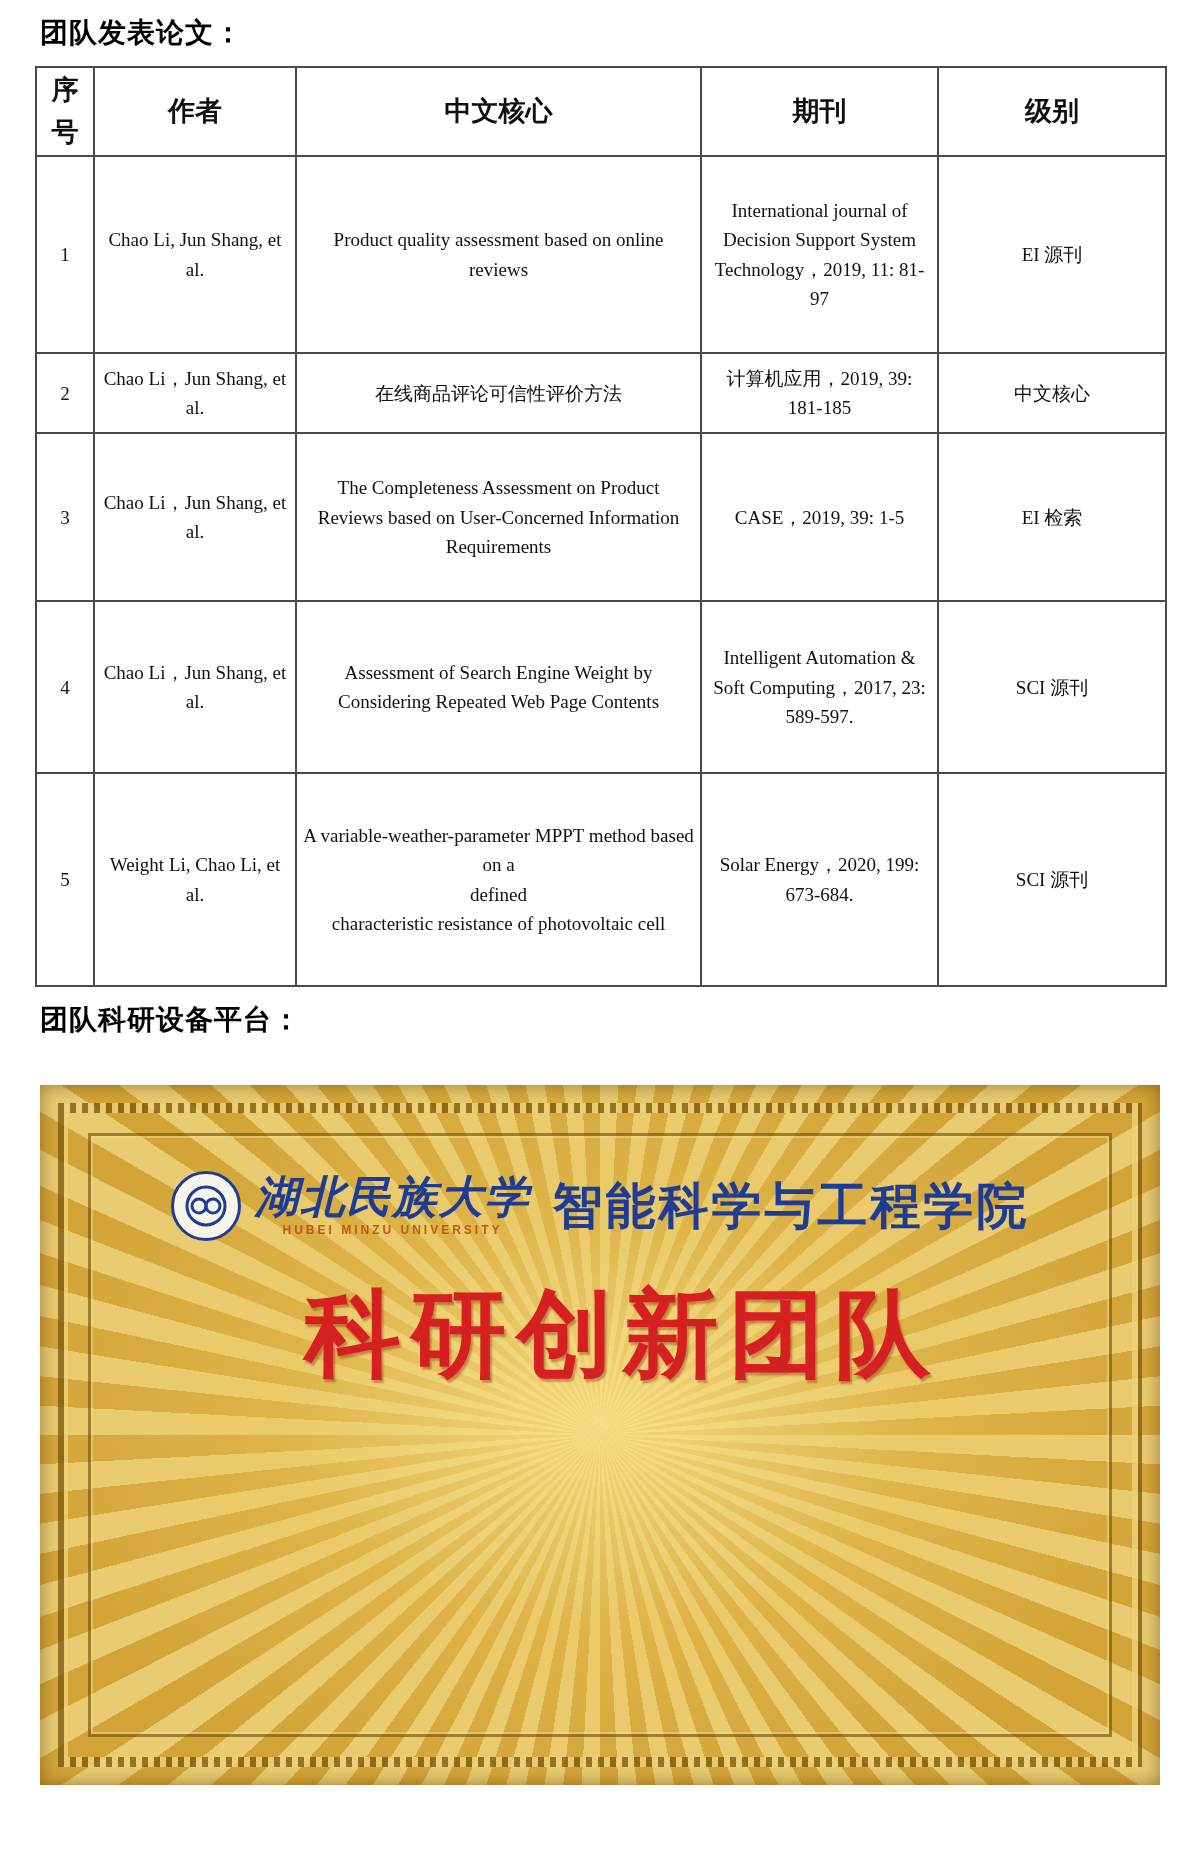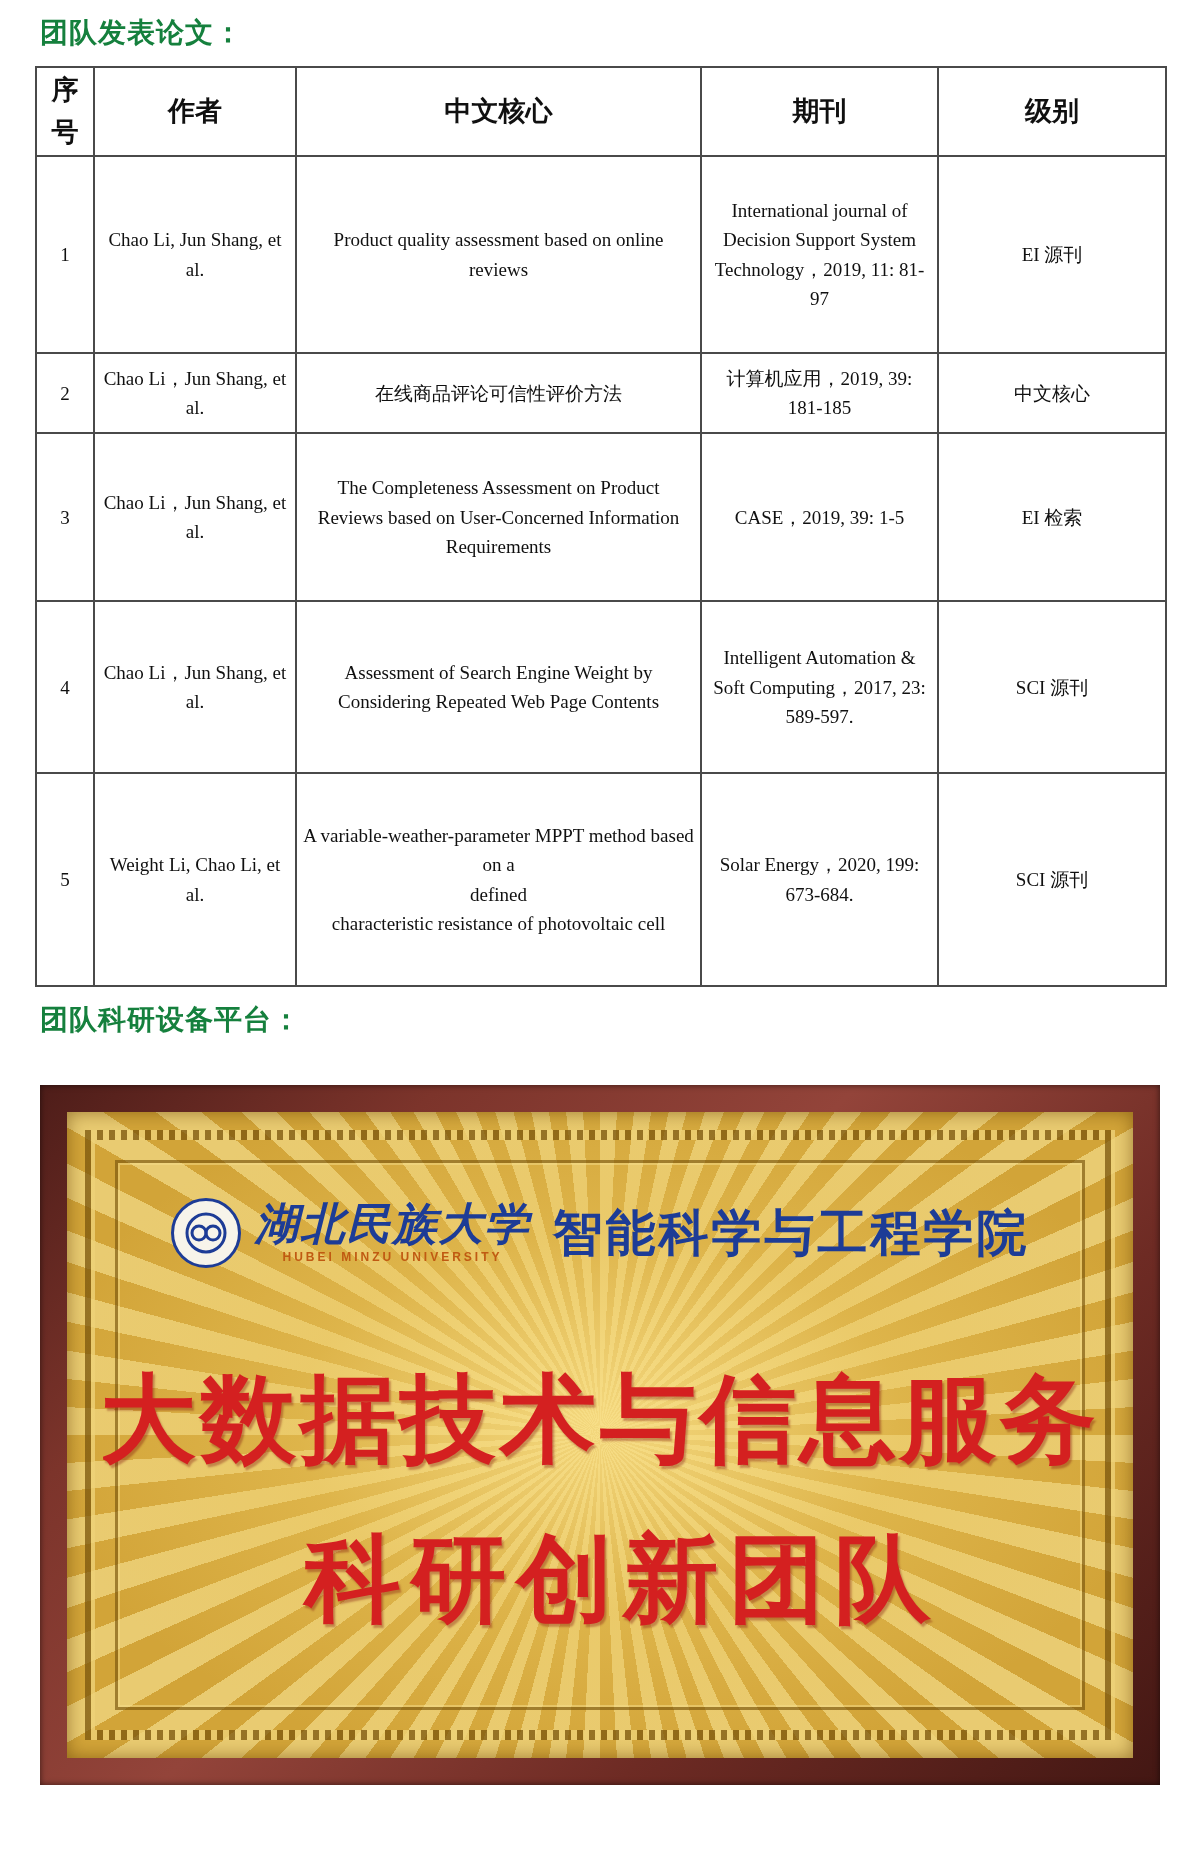--- a/index.html
+++ b/index.html
@@ -3,21 +3,21 @@
 <meta charset="utf-8">
 <style>
   html,body{margin:0;padding:0;background:#ffffff;}
   body{
     width:1201px;height:1876px;
     font-family:"Liberation Serif","DejaVu Serif",serif;
     color:#111;position:relative;overflow:hidden;
   }
   .section-title{
     font-family:"Liberation Sans","DejaVu Sans",sans-serif;
-    font-weight:700;font-size:28px;color:#15803d;
+    font-weight:700;font-size:28px;color:#000000;
     margin:14px 0 0 40px;letter-spacing:1px;
   }
   
   table.papers{
     border-collapse:collapse;table-layout:fixed;
     margin:14px 0 0 35px;width:1130px;
   }
   table.papers td,table.papers th{
     border:2px solid #4a4a4a;
     text-align:center;vertical-align:middle;
@@ -30,21 +30,21 @@
   tr.hdr{height:62px;}
   tr.r1{height:197px;}
   tr.r2{height:80px;}
   tr.r3{height:168px;}
   tr.r4{height:172px;}
   tr.r5{height:213px;}
   
   .title2{}
   .plaque-frame{
     width:1120px;height:700px;margin:46px 0 0 40px;
-    box-sizing:border-box;padding:27px;
+    box-sizing:border-box;
     background:linear-gradient(135deg,#4e1d19 0%,#7c342b 22%,#93443a 45%,#6e2b24 70%,#431713 100%);
     box-shadow:inset 0 0 6px rgba(0,0,0,.6);
   }
   .plaque-gold{
     position:relative;width:100%;height:100%;box-sizing:border-box;
     background:
       radial-gradient(ellipse at 50% 48%, rgba(250,226,140,.85) 0%, rgba(236,200,96,.45) 40%, rgba(0,0,0,0) 75%),
       repeating-conic-gradient(from 0deg at 50% 50%, #e9cb71 0deg 3deg, #d2a438 3deg 6deg),
       linear-gradient(#d6a93f,#caa035);
     box-shadow:inset 0 0 18px rgba(90,55,0,.55);
@@ -165,16 +165,15 @@
           <circle cx="15" cy="22" r="7" fill="none" stroke="#1d3c96" stroke-width="3"></circle>
           <circle cx="29" cy="22" r="7" fill="none" stroke="#1d3c96" stroke-width="3"></circle>
         </svg>
       </div>
       <div class="uni-block">
         <div class="uni-cn">湖北民族大学</div>
         <div class="uni-en">HUBEI MINZU UNIVERSITY</div>
       </div>
       <div class="college-cn">智能科学与工程学院</div>
     </div>
-    <div class="team-line team-line1">大数据技术与信息服务</div>
     <div class="team-line team-line2">科研创新团队</div>
   </div>
 </div>
 
 </body></html>

